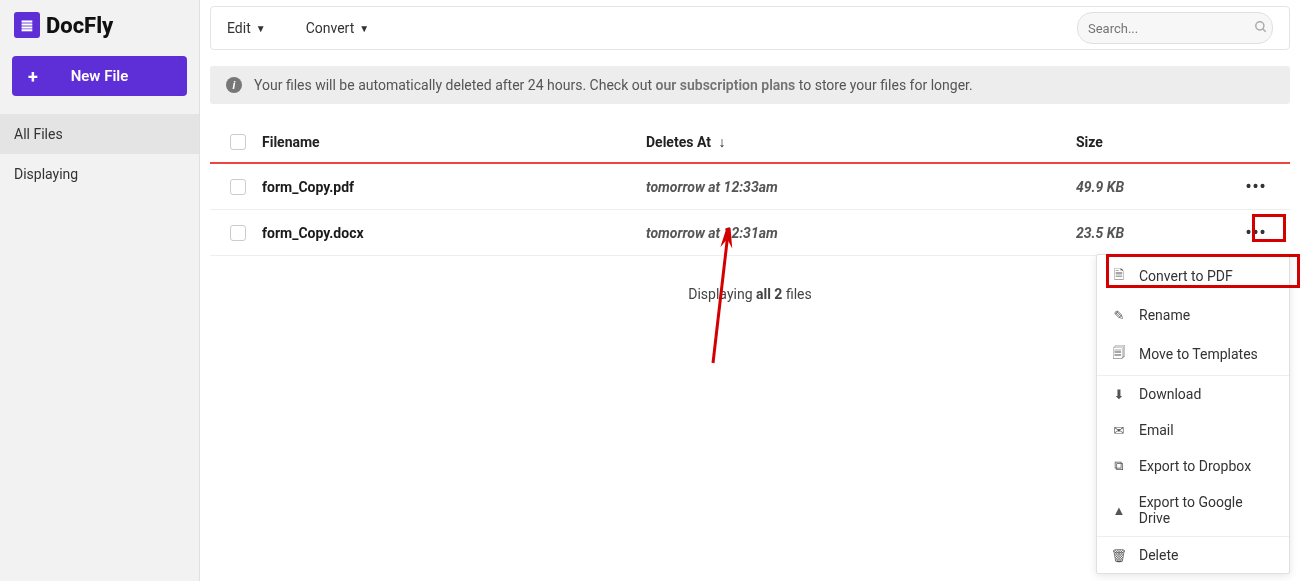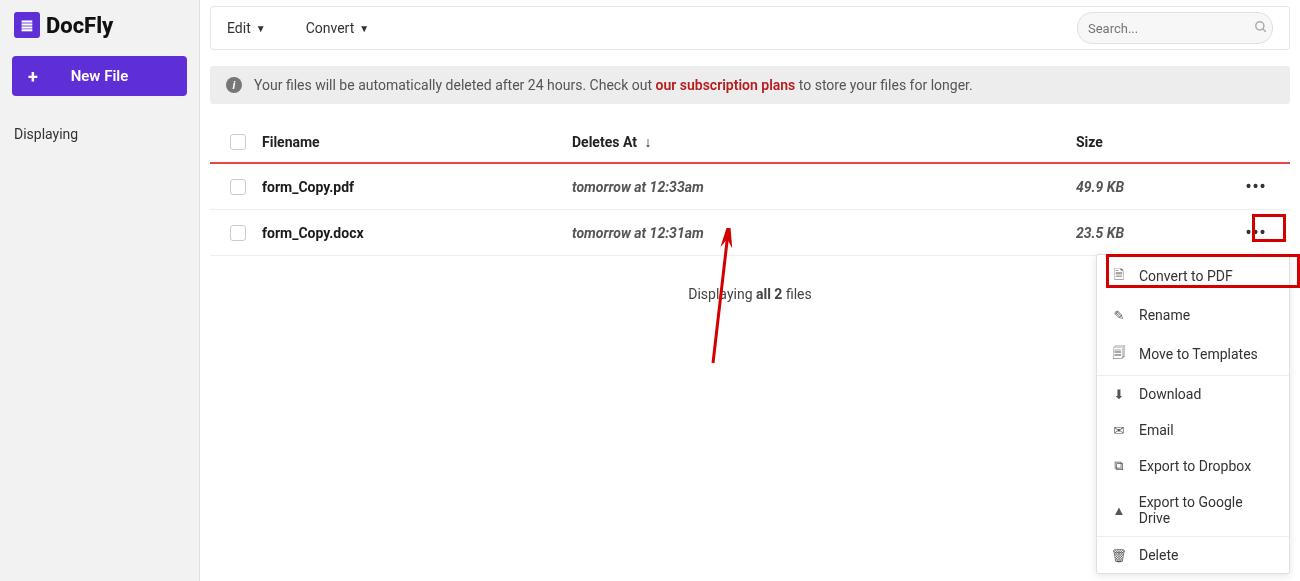--- a/index.html
+++ b/index.html
@@ -14,27 +14,27 @@
 .nav-item { padding:12px 14px; font-size:14px; color:#333; cursor:pointer; }
 .nav-item.active { background:#e4e4e4; }
 .main { flex:1; padding:6px 10px 0 10px; }
 .toolbar { border:1px solid #e4e4e4; border-radius:4px; height:44px; display:flex; align-items:center; padding:0 16px; margin-bottom:16px; }
 .tb-btn { font-size:14px; color:#333; margin-right:40px; cursor:pointer; display:flex; align-items:center; gap:5px; }
 .tb-spacer { flex:1; }
 .search-wrap { border:1px solid #e0e0e0; border-radius:15px; background:#f7f7f7; height:32px; width:196px; display:flex; align-items:center; padding:0 10px; }
 .search-wrap input { border:none; background:transparent; outline:none; font-size:13px; color:#666; flex:1; }
 .search-icon { color:#aaa; font-size:14px; }
 .banner { background:#ededed; border-radius:3px; padding:11px 16px; font-size:14px; color:#555; display:flex; align-items:center; gap:12px; }
-.banner a { color:#b91c1c; text-decoration:none; font-weight:600; }
+.banner a { color:#737373; text-decoration:none; font-weight:600; }
 .info-icon { width:16px; height:16px; background:#777; color:#fff; border-radius:50%; display:inline-flex; align-items:center; justify-content:center; font-size:11px; font-weight:bold; font-style:italic; }
 .table { margin-top:18px; }
 .thead { display:flex; align-items:center; padding:12px 4px; border-bottom:2px solid #ef4444; font-size:14px; font-weight:700; color:#222; }
 .col-check { width:48px; display:flex; justify-content:center; }
 .col-name { flex:1; }
-.col-del { width:504px; }
+.col-del { width:430px; }
 .col-size { width:150px; }
 .col-act { width:60px; text-align:center; }
 .row { display:flex; align-items:center; padding:13px 4px; border-bottom:1px solid #eee; font-size:14px; position:relative; }
 .row .col-name { font-weight:700; color:#1a1a1a; }
 .row .col-del, .row .col-size { font-style:italic; color:#555;font-weight:bold; }
 .chk { width:16px; height:16px; border:1.5px solid #ccc; border-radius:3px; background:#fff; }
 .dots { font-weight:900; letter-spacing:1px; cursor:pointer; color:#333; font-size:16px; }
 .sort-arrow { font-size:14px; margin-left:4px; }
 .footer-count { text-align:center; padding:30px 0; font-size:14px; color:#444; }
 .footer-count b { font-weight:700; }
@@ -53,20 +53,21 @@
 <div class="layout">
   <aside class="sidebar">
     <div class="logo-wrap">
       <div class="logo-mark">≣</div>
       <div class="logo-text">DocFly</div>
     </div>
     <button class="new-file-btn">
       <span class="plus">+</span>
       <span>New File</span>
     </button>
+    <div class="nav-item active">All Files</div>
     <div class="nav-item">Displaying</div>
   </aside>
 
   <main class="main" style="position:relative;">
     <div class="toolbar">
       <div class="tb-btn">
         <span>Edit</span>
         <span class="caret">▼</span>
       </div>
       <div class="tb-btn">

